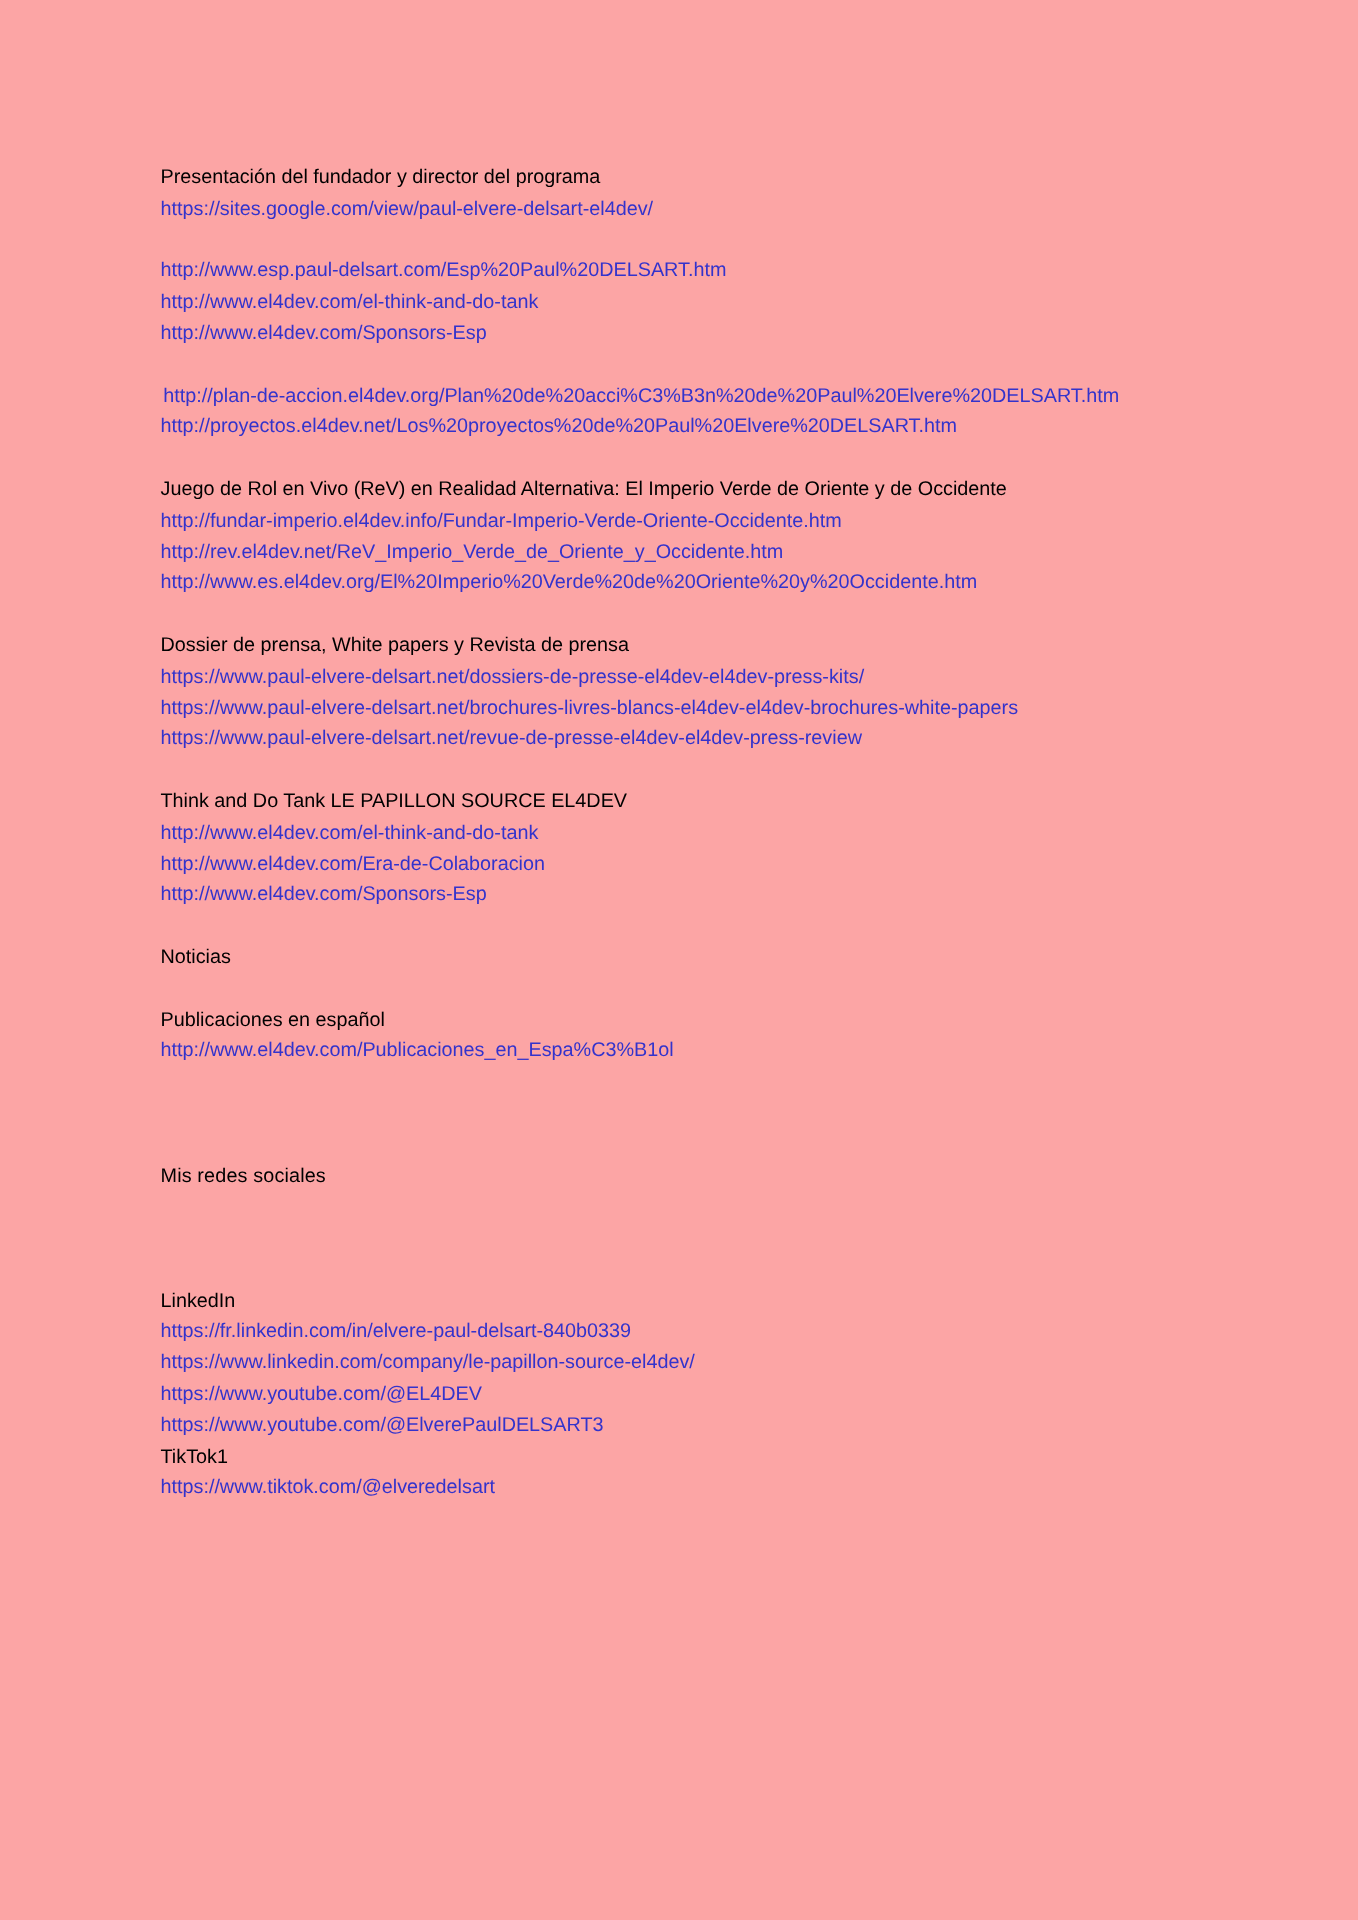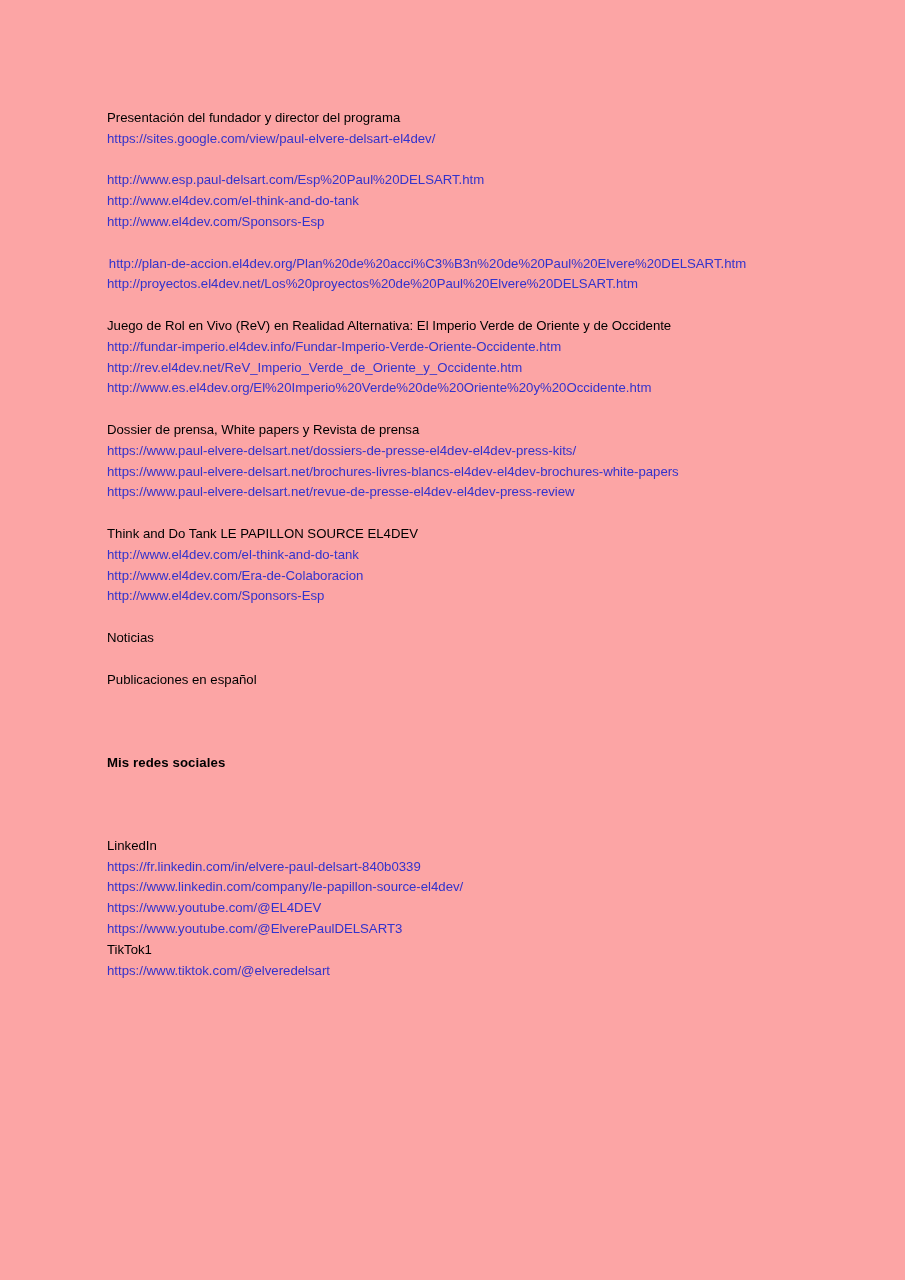--- a/index.html
+++ b/index.html
@@ -31,21 +31,21 @@
   }
   .line {
     white-space: pre-wrap;
     word-break: break-word;
     min-height: 20.8px;
   }
   .txt {
     color: #000000;
   }
   .bold {
-    font-weight: bold;
+    font-weight: normal;
     letter-spacing: 0.1px;
   }
   .link {
     color: #3333cc;
     text-decoration-color: #3333cc;
     text-underline-offset: 1px;
     cursor: pointer;
     display: inline;
   }
   .spacer {
@@ -91,20 +91,21 @@
     <div class="line txt">Think and Do Tank LE PAPILLON SOURCE EL4DEV</div>
     <div class="line"><a class="link">http://www.el4dev.com/el-think-and-do-tank</a></div>
     <div class="line"><a class="link">http://www.el4dev.com/Era-de-Colaboracion</a></div>
     <div class="line"><a class="link">http://www.el4dev.com/Sponsors-Esp</a></div>
     <div class="spacer"></div>
 
     <div class="line txt">Noticias</div>
     <div class="spacer"></div>
 
     <div class="line txt">Publicaciones en español</div>
+    <div class="line"><a class="link">http://www.el4dev.com/Publicaciones_en_Espa%C3%B1ol</a></div>
 
     <div class="spacer"></div>
     <div class="spacer"></div>
     <div class="spacer"></div>
 
     <div class="line txt bold">Mis redes sociales</div>
 
     <div class="spacer"></div>
     <div class="spacer"></div>
     <div class="spacer"></div>

